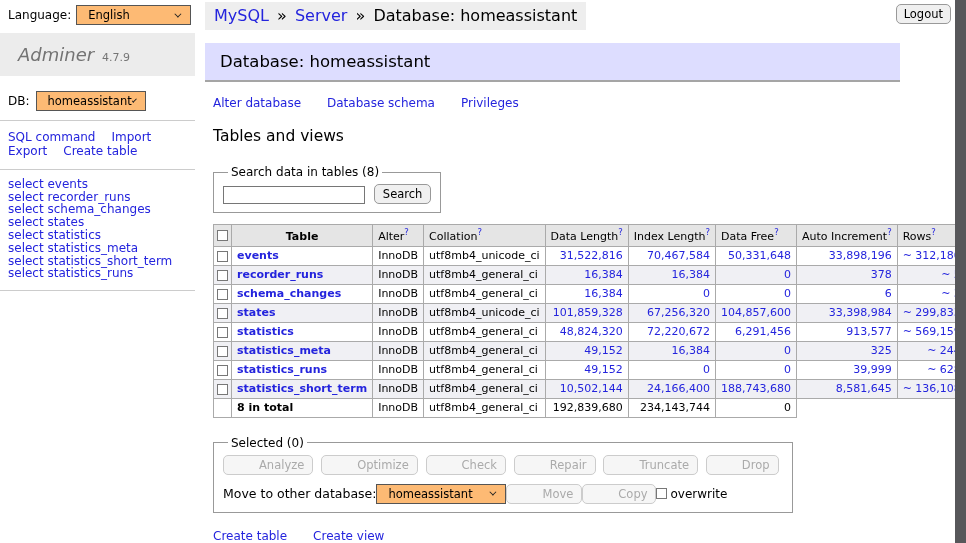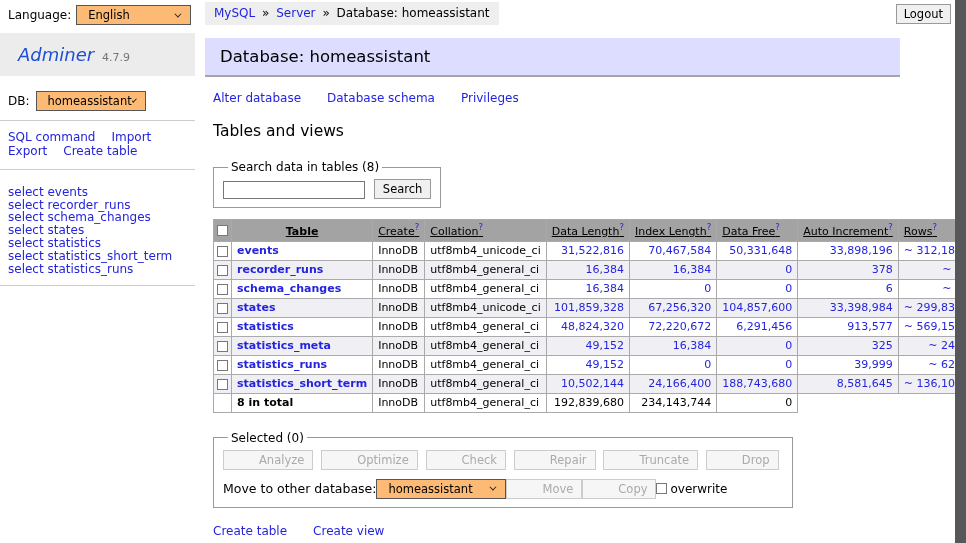--- a/index.html
+++ b/index.html
@@ -11,56 +11,56 @@
   }
   a, .lnk { color: #2424dd; text-decoration: none; cursor: pointer; }
 
   
   .scrollbar { position: absolute; top: 0; right: 0; width: 11px; height: 543px; background: #57575a; }
 
   
   #sidebar { position: absolute; left: 0; top: 0; width: 195px; }
   .lang-row { margin: 5px 0 0 8px; display: flex; align-items: center; gap: 5px; }
   .logo-box { background: #ececec; margin-top: 8px; padding: 11px 0 11px 18px; }
-  .app-name { font-style: italic; font-size: 18px; color: #1d4ed8; }
+  .app-name { font-style: italic; font-size: 18px; color: #737373; }
   .app-version { font-size: 11px; color: #757575; margin-left: 4px; }
   .db-row { margin: 15px 0 9px 8px; display: flex; align-items: center; gap: 6px; }
   #sidebar hr { border: none; border-top: 1px solid #ccc; margin: 0; }
   .menu-links { margin: 9px 8px 10px; line-height: 1.2; }
   .menu-links a { margin-right: 16px; }
-  .side-tables { margin: 16px 8px 10px; }
+  .side-tables { margin: 8px 8px 10px; }
   .side-tbl { line-height: 12.8px; white-space: nowrap; }
 
   
   .select {
     display: inline-flex; align-items: center; border: 1px solid #555;
     background: #fdba74; font-size: 11.5px; padding: 1px 11px; height: 20px; cursor: default;
   }
   .select .caret {
     margin-left: auto; width: 5px; height: 5px;
     border-right: 1.4px solid #222; border-bottom: 1.4px solid #222;
     transform: rotate(45deg) translateY(-2px);
   }
   .sel-lang { width: 115px; }
   .sel-db { width: 110px; }
   .sel-move { width: 130px; }
 
   
   .btn {
     font-family: inherit; font-size: 11.5px; color: #000;
-    background: #f0f0f0; border: 1px solid #999; border-radius: 0;
+    background: #f0f0f0; border: 1px solid #999; border-radius: 5px;
     padding: 2px 8px; cursor: pointer;
   }
   .btn:disabled, .btn.disabled { color: #aaa; border-color: #ccc; background: #f6f6f6; cursor: default; padding-left: 35px; }
   .logout-btn { position: absolute; top: 4px; right: 15px; padding: 2px 7px; }
 
   
   #main { margin-left: 205px; }
   .breadcrumb {
-    display: inline-block; background: #eee; padding: 4px 9px 5px; margin-top: 2px; font-size: 12px;
+    display: inline-block; background: #eee; padding: 4px 9px 5px; margin-top: 2px; font-size: 16px;
   }
   .breadcrumb .sep { color: #000; margin: 0 3px; }
   h2.page-title {
     margin: 13px 0 0; background: #ddf; border-bottom: 2px solid #a5a5a5;
     padding: 9px 15px; font-size: 16.5px; font-weight: 400; width: 695px;
   }
   .content { padding-left: 8px; }
   .action-links { margin: 14px 0 0; }
   .action-links a, .create-links a, .routine-links a { margin-right: 26px; }
   h3 { font-size: 15.5px; font-weight: 400; margin: 17px 0 10px; }
@@ -82,21 +82,21 @@
   input[type="checkbox"] {
     -webkit-appearance: none; appearance: none; width: 11px; height: 11px;
     border: 1px solid #777; background: #fff; margin: 0; vertical-align: middle; cursor: pointer;
   }
 
   
   table.db-tables { border-collapse: collapse; margin-top: 11px; font-size: 11px; }
   table.db-tables th, table.db-tables td {
     border: 1px solid #aaa; padding: 2px 5px 3px; white-space: nowrap; height: 17px;
   }
-  table.db-tables th { background: #a3a3a3; font-weight: 400; text-align: left; text-decoration: underline; }
+  table.db-tables th { background: #e5e5e5; font-weight: 400; text-align: left; }
   table.db-tables th.name-col { font-weight: 700; text-align: center; min-width: 120px; }
   table.db-tables th.chk, table.db-tables td.chk { width: 18px; text-align: center; padding: 2px 3px; }
   table.db-tables td.num { text-align: right; }
   table.db-tables td.num a { color: #2424dd; }
   table.db-tables tr.odd td { background: #f0f0f4; }
   table.db-tables a.b { font-weight: 700; }
   sup.help { font-size: 8.5px; color: #2424dd; cursor: pointer; }
   tfoot td { color: #000; }
   tfoot .total-name { font-weight: 700; }
 
@@ -156,20 +156,24 @@
   <div class="side-tbl">
     <a>select</a>
     <a>states</a>
   </div>
 
   <div class="side-tbl">
     <a>select</a>
     <a>statistics</a>
   </div>
 
+  <div class="side-tbl">
+    <a>select</a>
+    <a>statistics_meta</a>
+  </div>
 
   <div class="side-tbl">
     <a>select</a>
     <a>statistics_short_term</a>
   </div>
 
   <div class="side-tbl">
     <a>select</a>
     <a>statistics_runs</a>
   </div>
@@ -202,21 +206,21 @@
       <button class="btn">Search</button>
     </fieldset>
 
     <table class="db-tables">
       <thead>
         <tr id="thead-row">
           <th class="chk"><input type="checkbox" style=""></th>
 
   <th class="name-col"><span>Table</span><sup class="help"></sup></th>
 
-  <th><span>Create</span><sup class="help">?</sup></th>
+  <th><span>Alter</span><sup class="help">?</sup></th>
 
   <th><span>Collation</span><sup class="help">?</sup></th>
 
   <th><span>Data Length</span><sup class="help">?</sup></th>
 
   <th><span>Index Length</span><sup class="help">?</sup></th>
 
   <th><span>Data Free</span><sup class="help">?</sup></th>
 
   <th><span>Auto Increment</span><sup class="help">?</sup></th>

